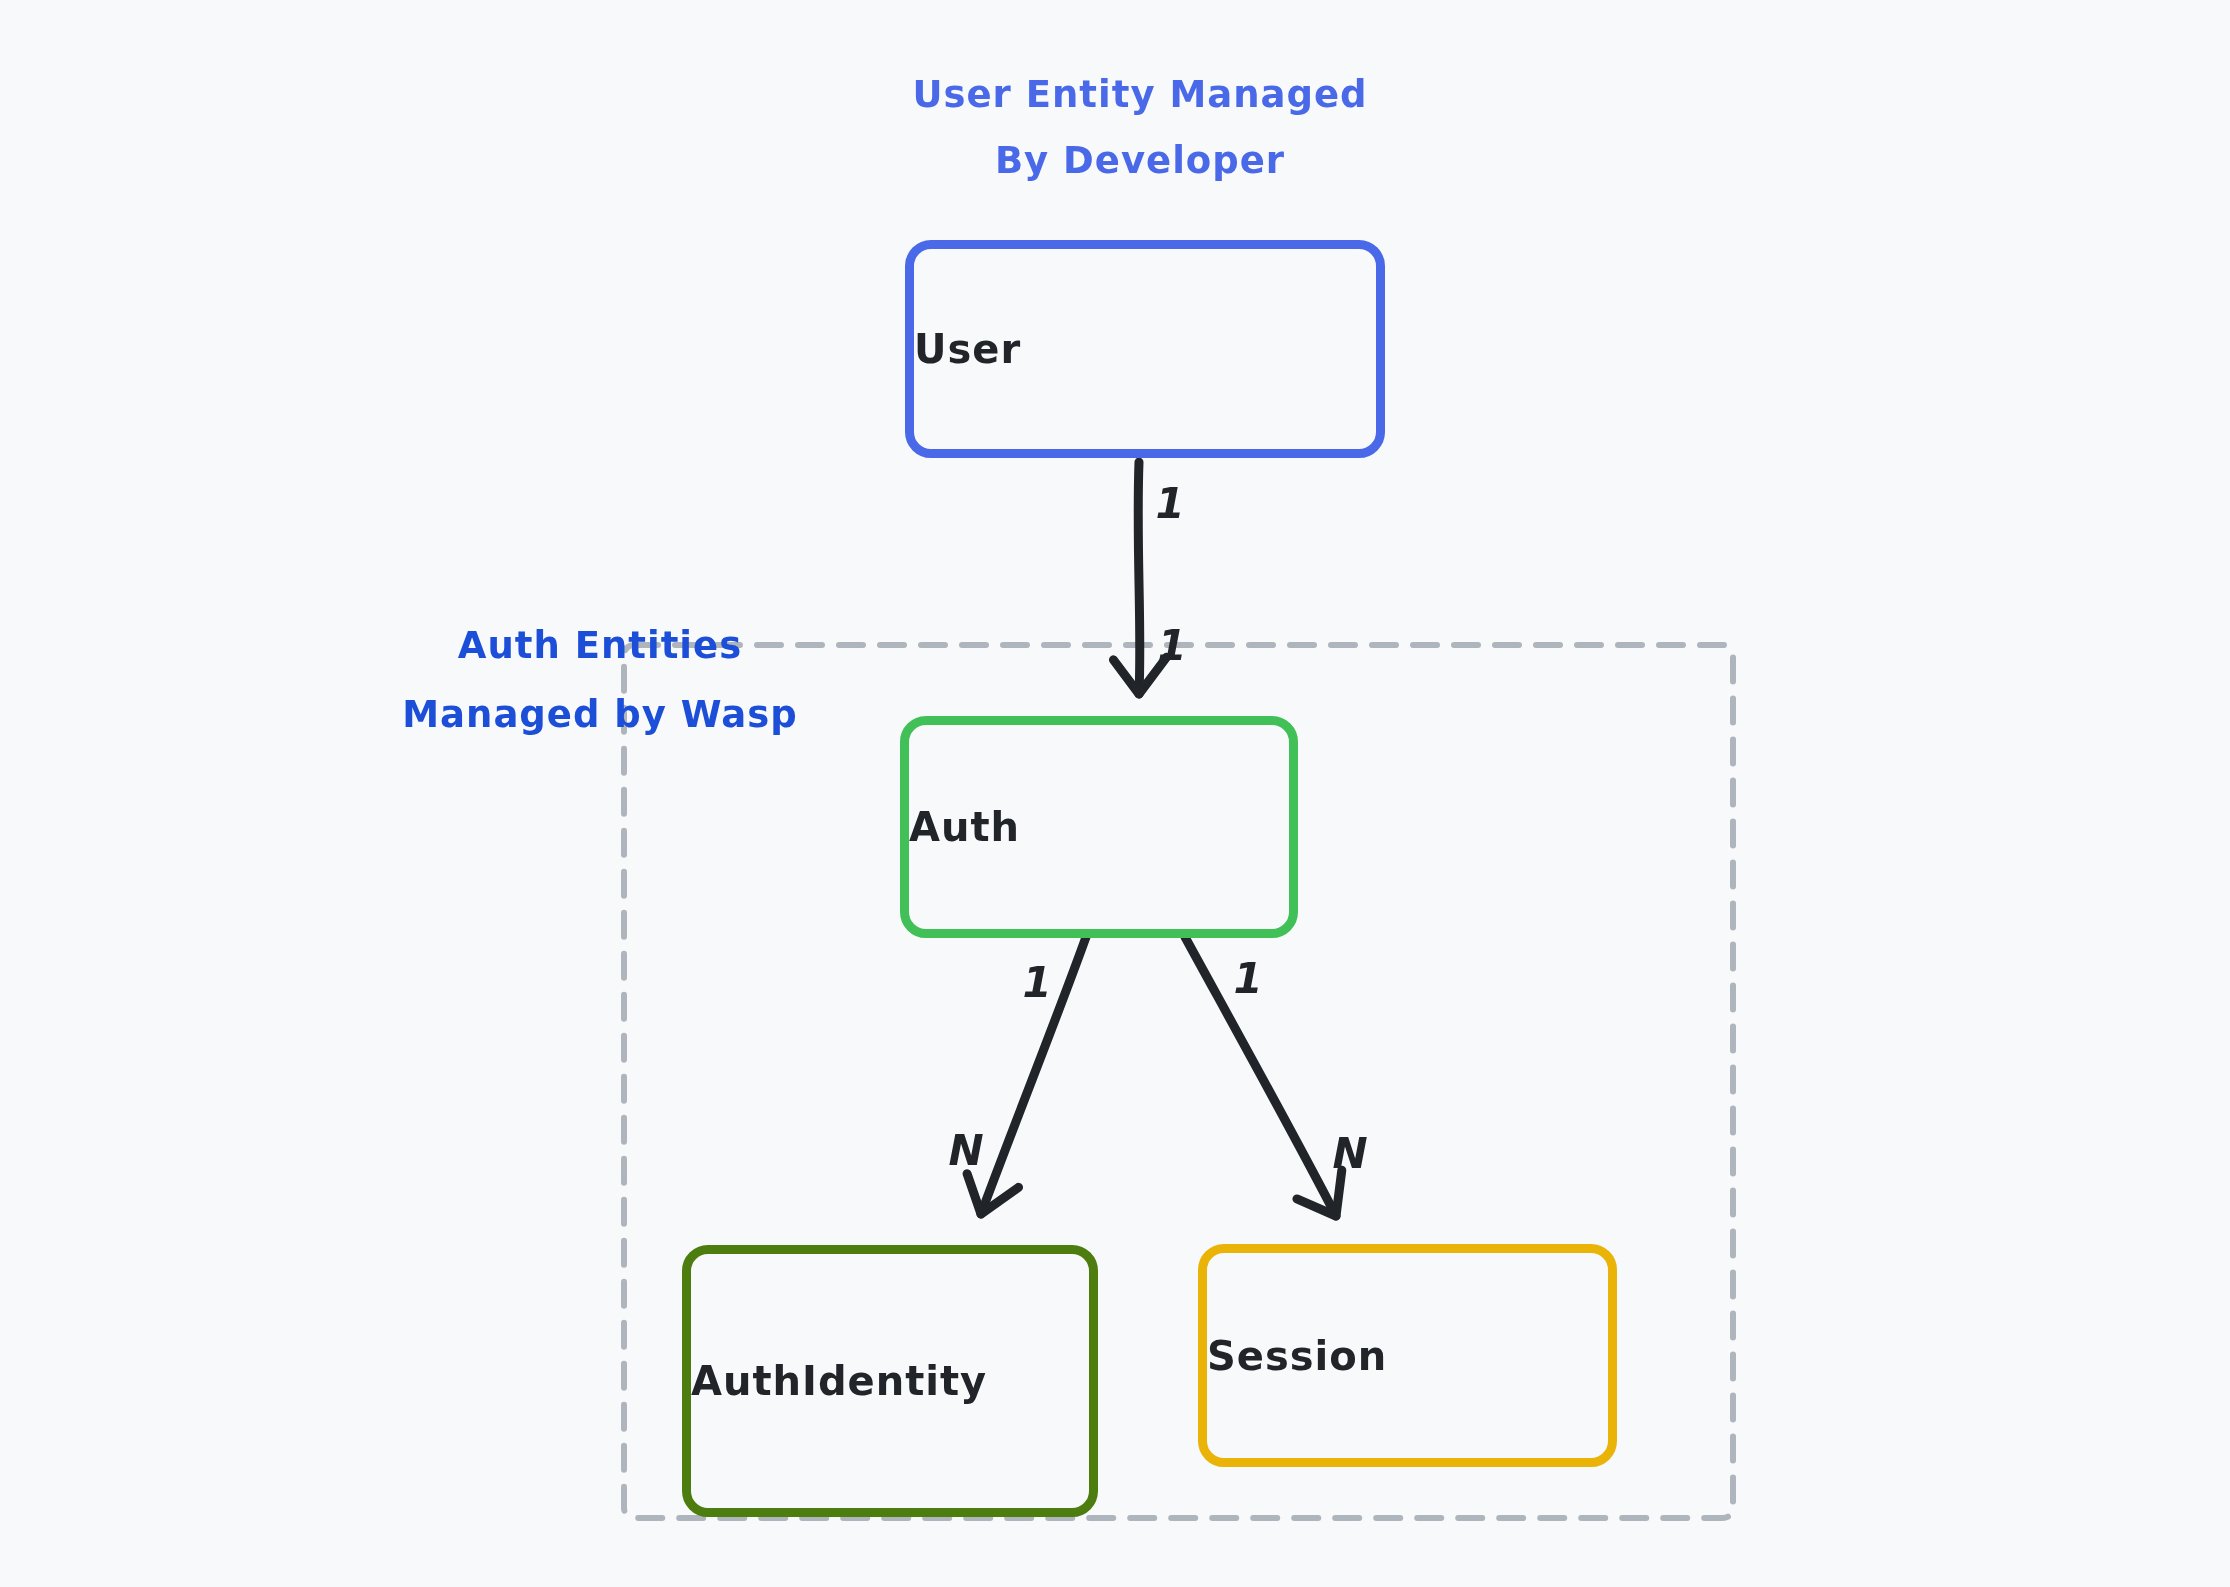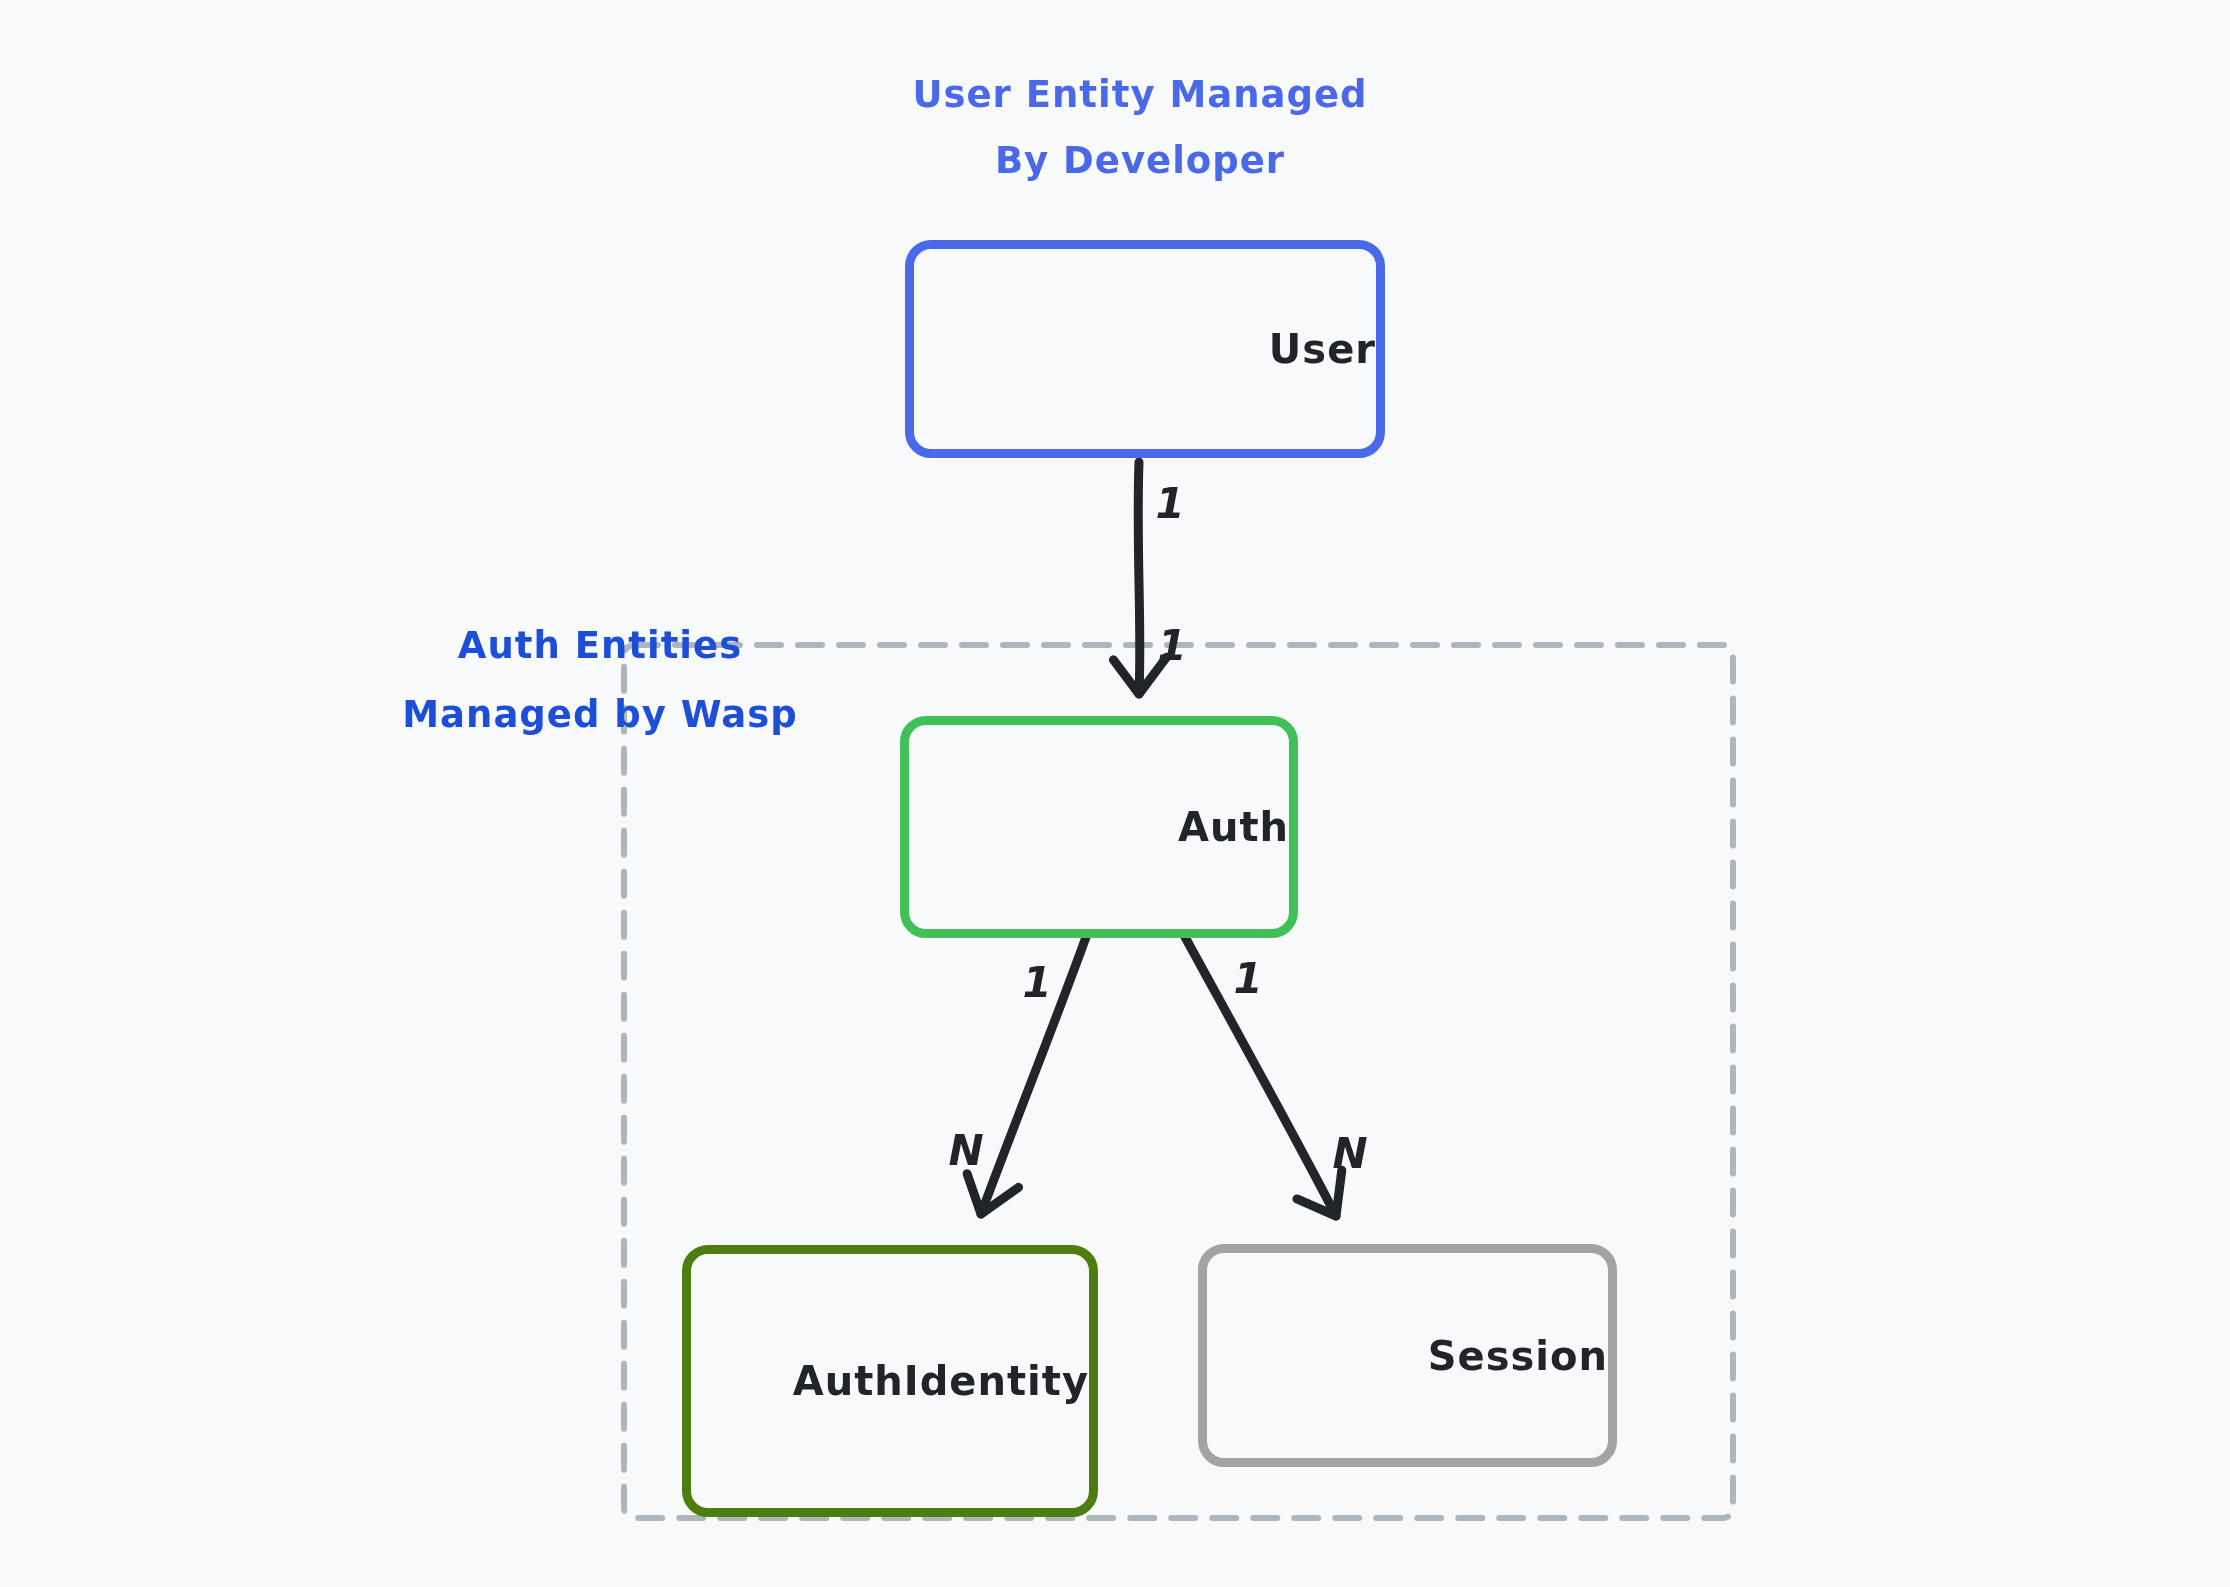--- a/index.html
+++ b/index.html
@@ -20,21 +20,21 @@
     left: 0; top: 0;
     width: 2230px; height: 1587px;
     z-index: 1;
   }
   .entity-box {
     position: absolute;
     z-index: 2;
     border-radius: 26px;
     display: flex;
     align-items: center;
-    justify-content: flex-end;
+    justify-content: flex-start;
     box-sizing: border-box;
     background: transparent;
   }
   .entity-box .entity-label {
     font-size: 40px;
     font-weight: bold;
     letter-spacing: 1px;
     color: #212529;
     white-space: nowrap;
   }
@@ -49,21 +49,21 @@
     border: 9px solid #40c057;
   }
   .box-authidentity {
     left: 682px; top: 1245px;
     width: 416px; height: 272px;
     border: 9px solid #4d7c0f;
   }
   .box-session {
     left: 1198px; top: 1244px;
     width: 419px; height: 223px;
-    border: 9px solid #a3a3a3;
+    border: 9px solid #eab308;
   }
   .caption {
     position: absolute;
     z-index: 3;
     text-align: center;
     font-weight: bold;
     font-size: 37px;
     line-height: 66px;
     letter-spacing: 1px;
     white-space: nowrap;

